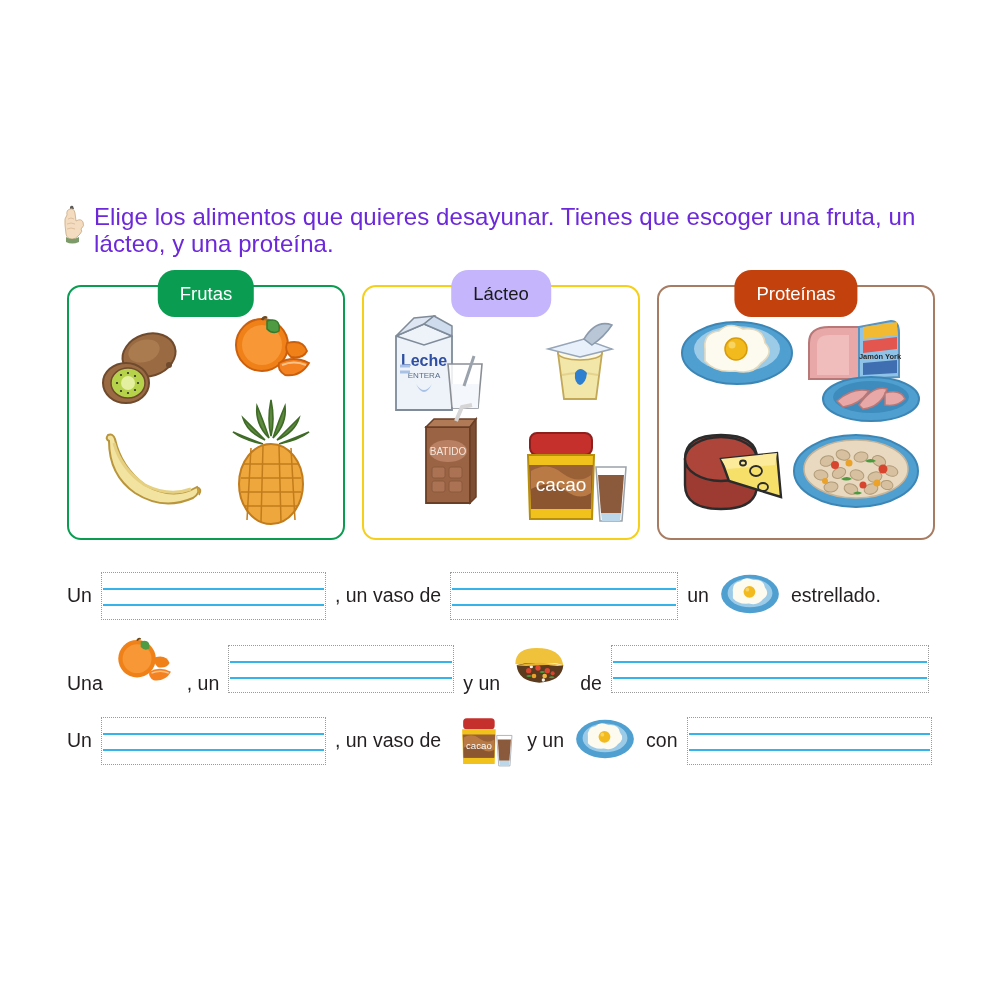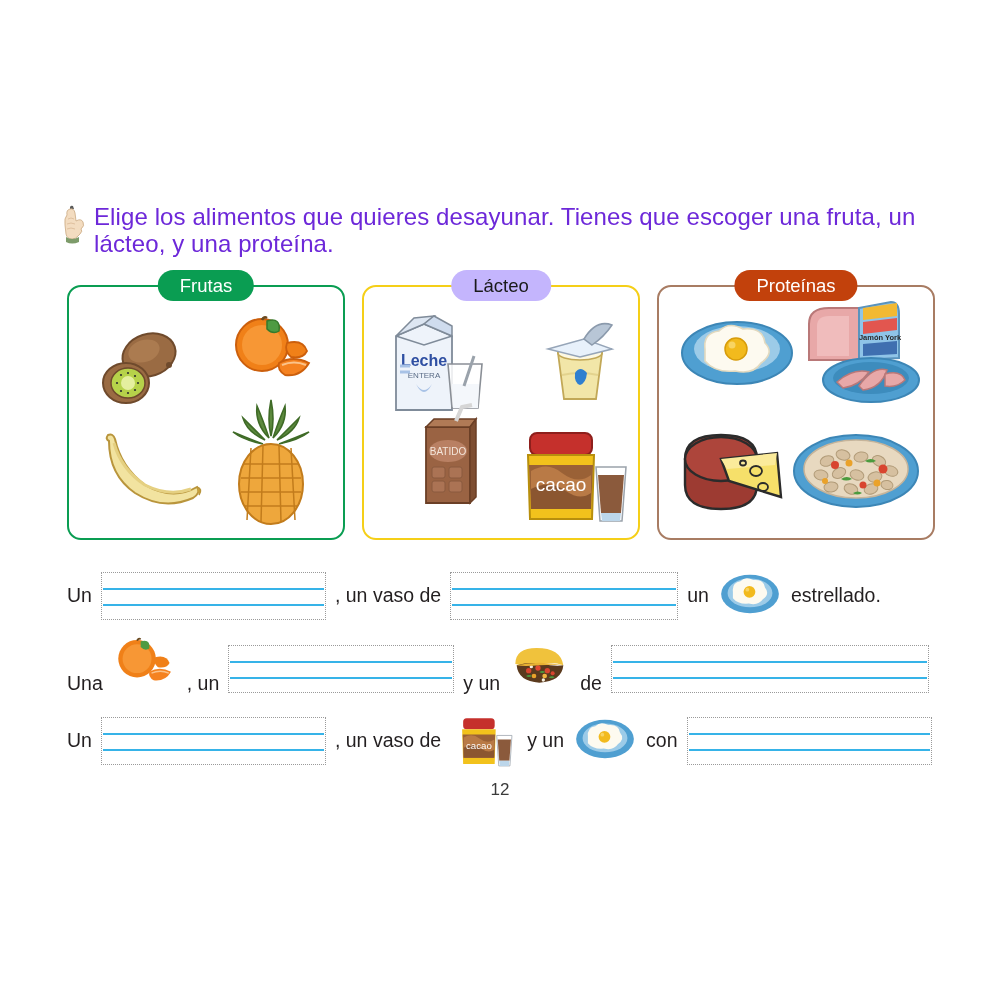--- a/index.html
+++ b/index.html
@@ -60,21 +60,21 @@
   #box-frutas   { left: 67px;  border: 2px solid #0a9d52; }
   #box-lacteo   { left: 362px; border: 2px solid #f5cf18; }
   #box-proteinas{ left: 657px; border: 2px solid #a87c63; }
 
   .cat-pill {
     position: absolute;
     top: -17px;
     left: 50%;
     transform: translateX(-50%);
     height: 31px;
-    padding: 0 22px;
+    padding: 8px 22px;
     border-radius: 17px;
     display: flex;
     align-items: center;
     justify-content: center;
     font-size: 18.5px;
     white-space: nowrap;
     z-index: 3;
   }
   #pill-frutas    { background: #0a9d52; color: #ffffff; }
   #pill-lacteo    { background: #c4b5fd;    color: #1a1a1a; }
@@ -307,21 +307,21 @@
         <svg width="116" height="72" viewBox="0 0 116 72">
           <ellipse cx="58" cy="38" rx="55" ry="31" fill="#4f9fd1" stroke="#3c86b6" stroke-width="2"></ellipse>
           <ellipse cx="58" cy="34" rx="43" ry="23" fill="#9ccbe8"></ellipse>
           <path d="M26 34 Q24 18 40 16 Q50 6 64 14 Q84 12 86 28 Q96 38 82 48
                    Q74 60 56 56 Q36 58 26 46 Z" fill="#fdfaf0" stroke="#e2d9bf" stroke-width="1.6"></path>
           <circle cx="57" cy="34" r="11" fill="#f2ba1d" stroke="#d79c0b" stroke-width="1.5"></circle>
           <circle cx="53" cy="30" r="3.5" fill="#f8d463"></circle>
         </svg>
       </span>
 
-      <span class="food" style="left:140px; top:7px;">
+      <span class="food" style="left:140px; top:26px;">
         <svg width="126" height="112" viewBox="0 0 126 112">
           <path d="M10 66 L10 30 Q10 14 30 14 L60 14 L60 66 Z" fill="#e8a8a8" stroke="#b97878" stroke-width="2"></path>
           <path d="M18 62 L18 32 Q18 22 30 22 L50 22 L50 62 Z" fill="#f0bcbc"></path>
           <path d="M60 14 L92 8 Q100 8 100 20 L100 64 L60 66 Z" fill="#8fc4e8" stroke="#5a93bd" stroke-width="2"></path>
           <g>
             <path d="M64 14 L98 9 L98 22 L64 26 Z" fill="#f2b933"></path>
             <path d="M64 28 L98 24 L98 36 L64 40 Z" fill="#e2564f"></path>
             <path d="M64 50 L98 47 L98 60 L64 62 Z" fill="#3f6fb0"></path>
           </g>
           <text x="81" y="46" font-family="Liberation Sans, sans-serif" font-size="7.5" font-weight="bold" fill="#2b2b2b" text-anchor="middle">Jamón York</text>
@@ -473,15 +473,14 @@
         <path d="M26 36 Q24 18 40 16 Q50 6 64 14 Q84 12 86 28 Q96 40 82 50
                  Q74 62 56 58 Q36 60 26 48 Z" fill="#fdfaf0"></path>
         <circle cx="57" cy="36" r="11" fill="#f2ba1d"></circle>
         <circle cx="53" cy="32" r="3.5" fill="#f8d463"></circle>
       </svg>
     </span>
     <span class="word">con</span>
     <span class="blank" style="width:245px;"></span>
   </div>
 
-  <div class="page-number">12</div>
 
 </div>
 
 </body></html>

